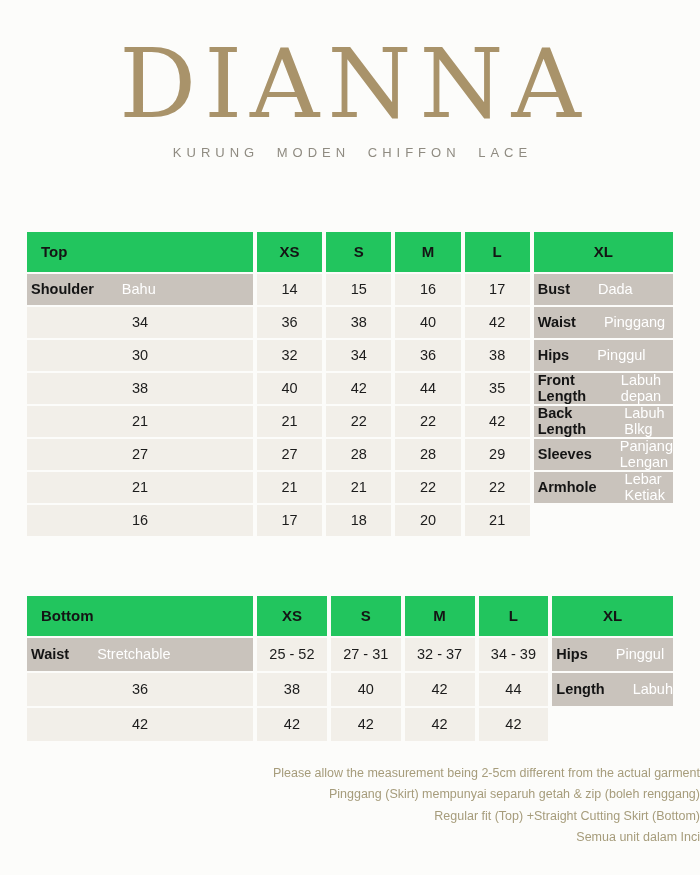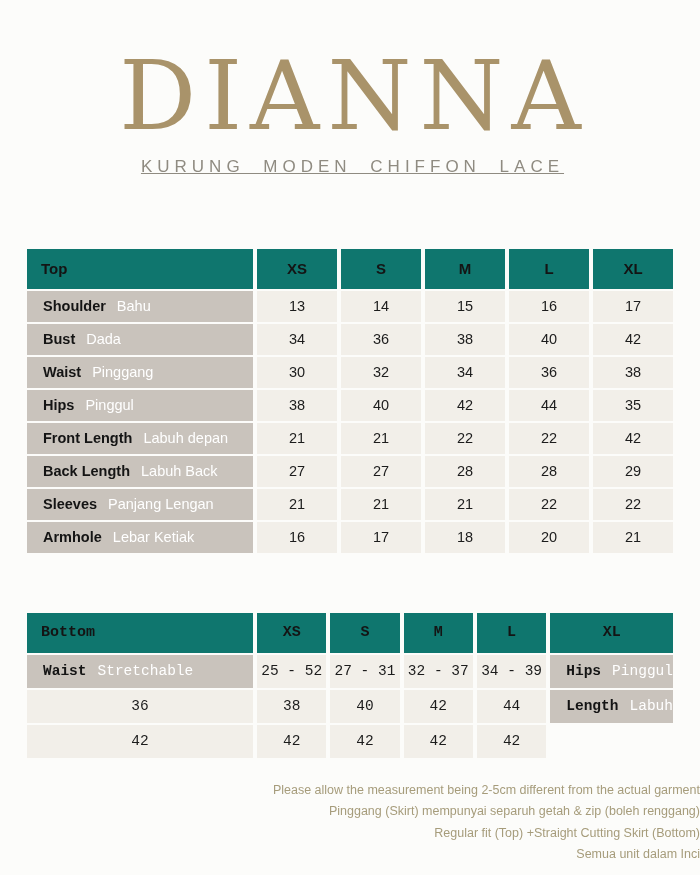--- a/index.html
+++ b/index.html
@@ -8,74 +8,74 @@
   }
   body {
     width: 700px;
     height: 875px;
     background: #fcfcfa;
     font-family: "Liberation Sans", sans-serif;
     overflow: hidden;
   }
   .brand {
     text-align: center;
-    padding-top: 48px;
+    padding-top: 36px;
   }
   .brand-title {
     font-family: "DejaVu Serif", serif;
     font-size: 96px;
     line-height: 1.02;
     letter-spacing: 8px;
     margin-left: 8px; 
     color: #a9936a;
     font-weight: 400;
   }
   .brand-sub {
     margin-top: 11px;
-    font-size: 17px;
+    font-size: 13px;
     letter-spacing: 5px;
     word-spacing: 9px;
     margin-left: 5px;
     color: #8f8b81;
     font-weight: 400;
-    text-decoration: underline;
   }
   .size-table {
     display: grid;
     grid-template-columns: 226px repeat(5, 1fr);
     gap: 2px 4px;
     margin: 0 27px;
   }
   .table-top { margin-top: 72px; }
   .table-bottom { margin-top: 60px; }
   .cell {
     display: flex;
     align-items: center;
     justify-content: center;
     background: #f2efe9;
     font-size: 14.5px;
     color: #1c1c1c;
     height: 31px;
   }
-  .table-bottom .cell { height: 33px; font-family: Liberation Mono, monospace; }
+  .table-bottom .cell { height: 33px; }
   .head {
     height: 40px !important;
-    background: #0f766e;
+    background: #22c55e;
     font-weight: bold;
     font-size: 15px;
     color: #141414;
   }
   .head-label {
     justify-content: flex-start;
     padding-left: 14px;
   }
   .label-cell {
     justify-content: flex-start;
-    padding-left: 16px;
+    padding-left: 4px;
     background: #c9c3bc;
+    gap: 17px;
   }
   .label-cell .en {
     font-weight: bold;
     color: #141414;
   }
   .label-cell .my {
     color: #ffffff;
     margin-left: 11px;
   }
   .notes {
@@ -98,21 +98,20 @@
     <div class="cell head head-label">Top</div>
     <div class="cell head">XS</div>
     <div class="cell head">S</div>
     <div class="cell head">M</div>
     <div class="cell head">L</div>
     <div class="cell head">XL</div>
     <div class="cell label-cell">
       <span class="en">Shoulder</span>
       <span class="my">Bahu</span>
     </div>
-    <div class="cell value-cell">13</div>
     <div class="cell value-cell">14</div>
     <div class="cell value-cell">15</div>
     <div class="cell value-cell">16</div>
     <div class="cell value-cell">17</div>
     <div class="cell label-cell">
       <span class="en">Bust</span>
       <span class="my">Dada</span>
     </div>
     <div class="cell value-cell">34</div>
     <div class="cell value-cell">36</div>
@@ -141,21 +140,21 @@
       <span class="en">Front Length</span>
       <span class="my">Labuh depan</span>
     </div>
     <div class="cell value-cell">21</div>
     <div class="cell value-cell">21</div>
     <div class="cell value-cell">22</div>
     <div class="cell value-cell">22</div>
     <div class="cell value-cell">42</div>
     <div class="cell label-cell">
       <span class="en">Back Length</span>
-      <span class="my">Labuh Back</span>
+      <span class="my">Labuh Blkg</span>
     </div>
     <div class="cell value-cell">27</div>
     <div class="cell value-cell">27</div>
     <div class="cell value-cell">28</div>
     <div class="cell value-cell">28</div>
     <div class="cell value-cell">29</div>
     <div class="cell label-cell">
       <span class="en">Sleeves</span>
       <span class="my">Panjang Lengan</span>
     </div>

